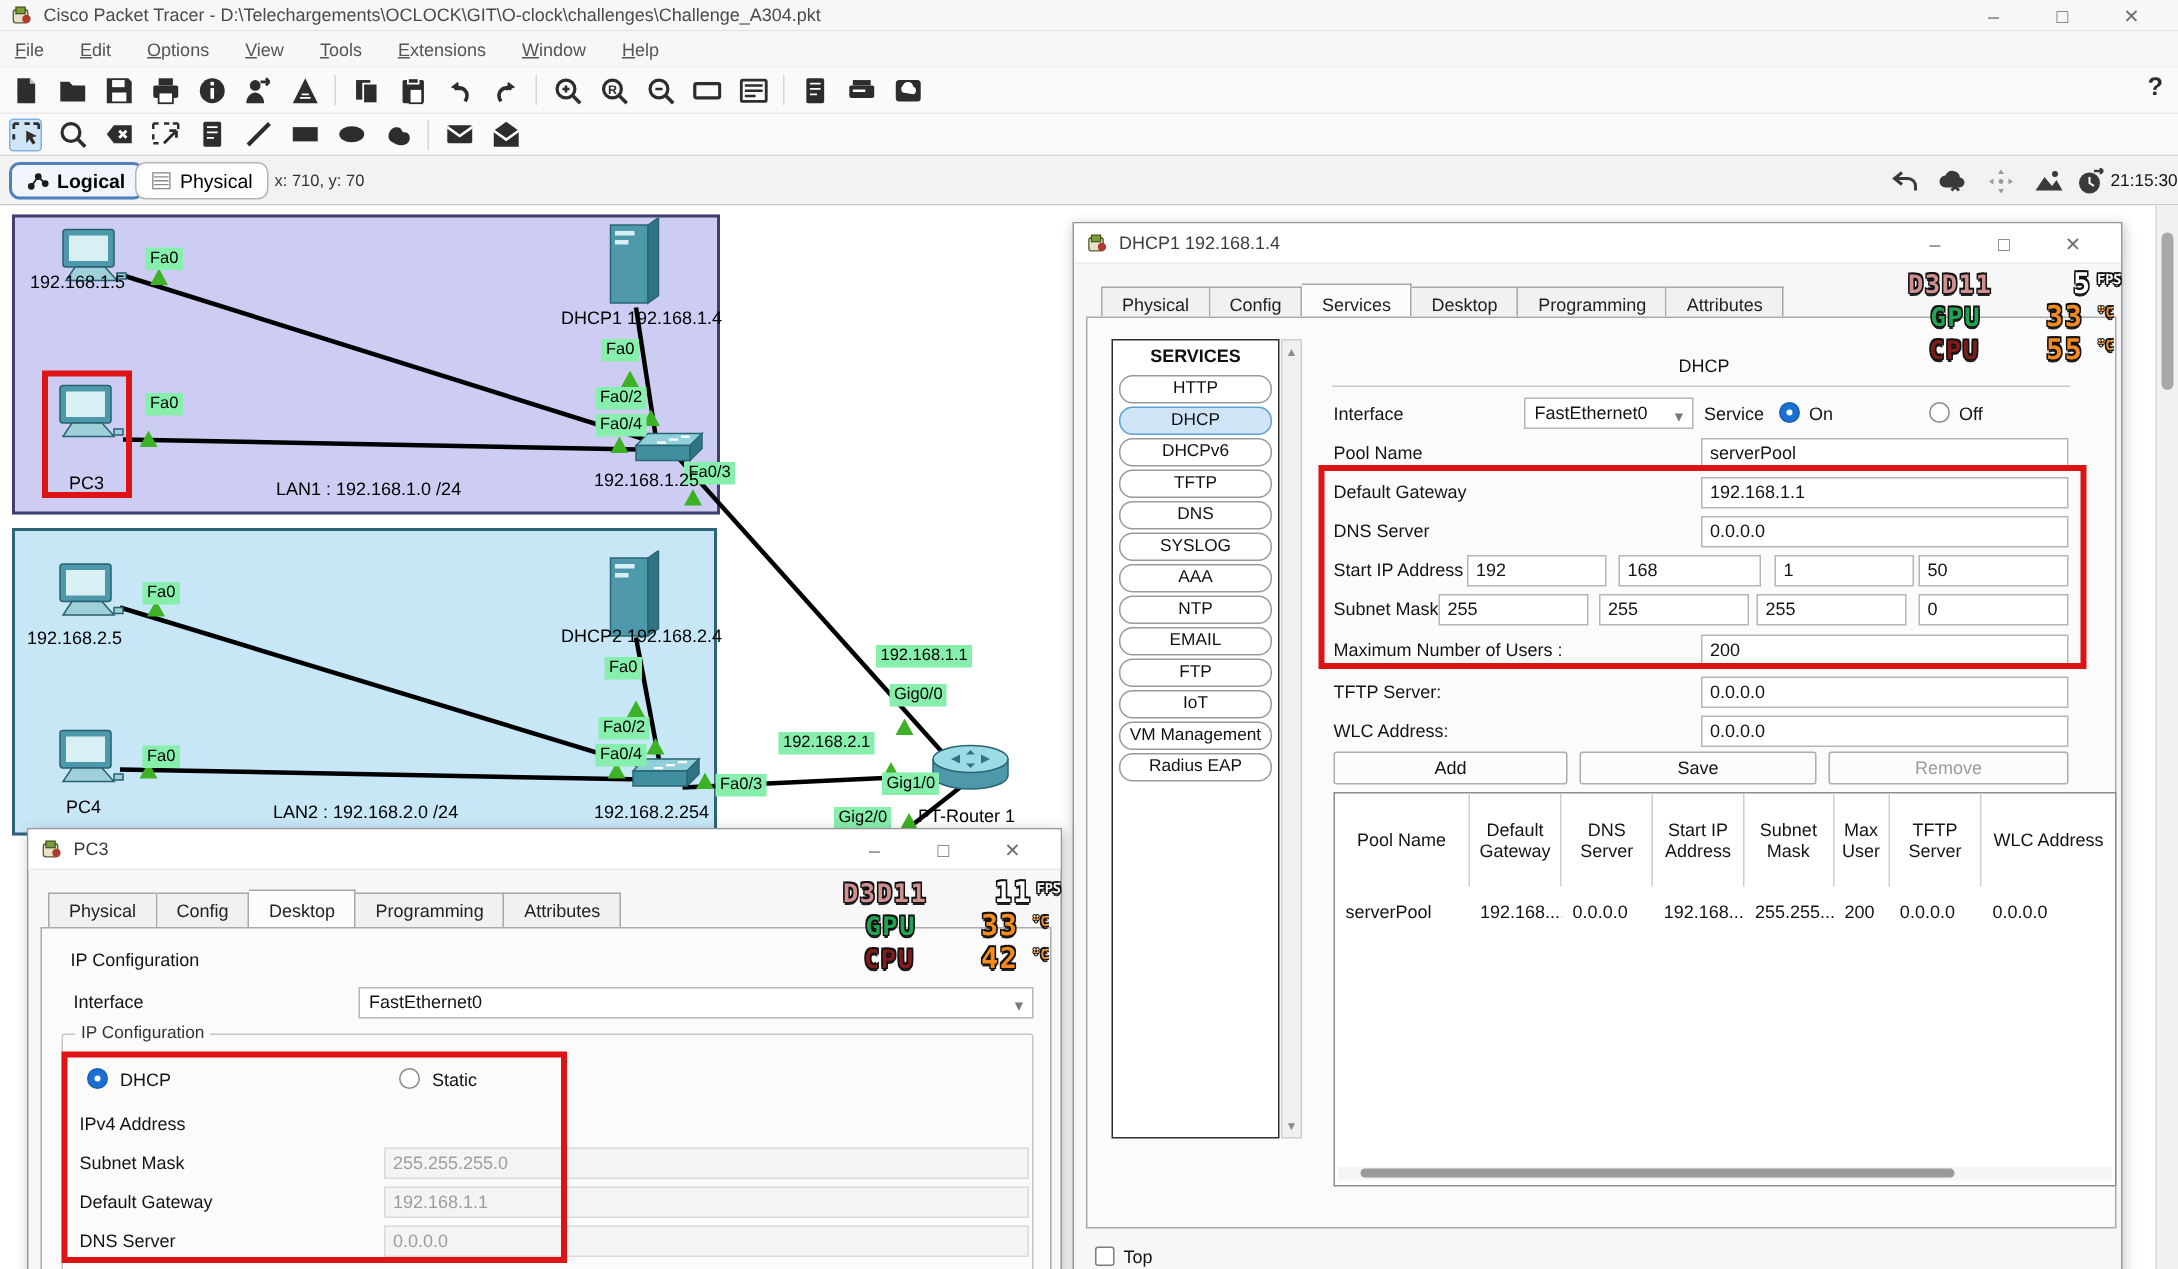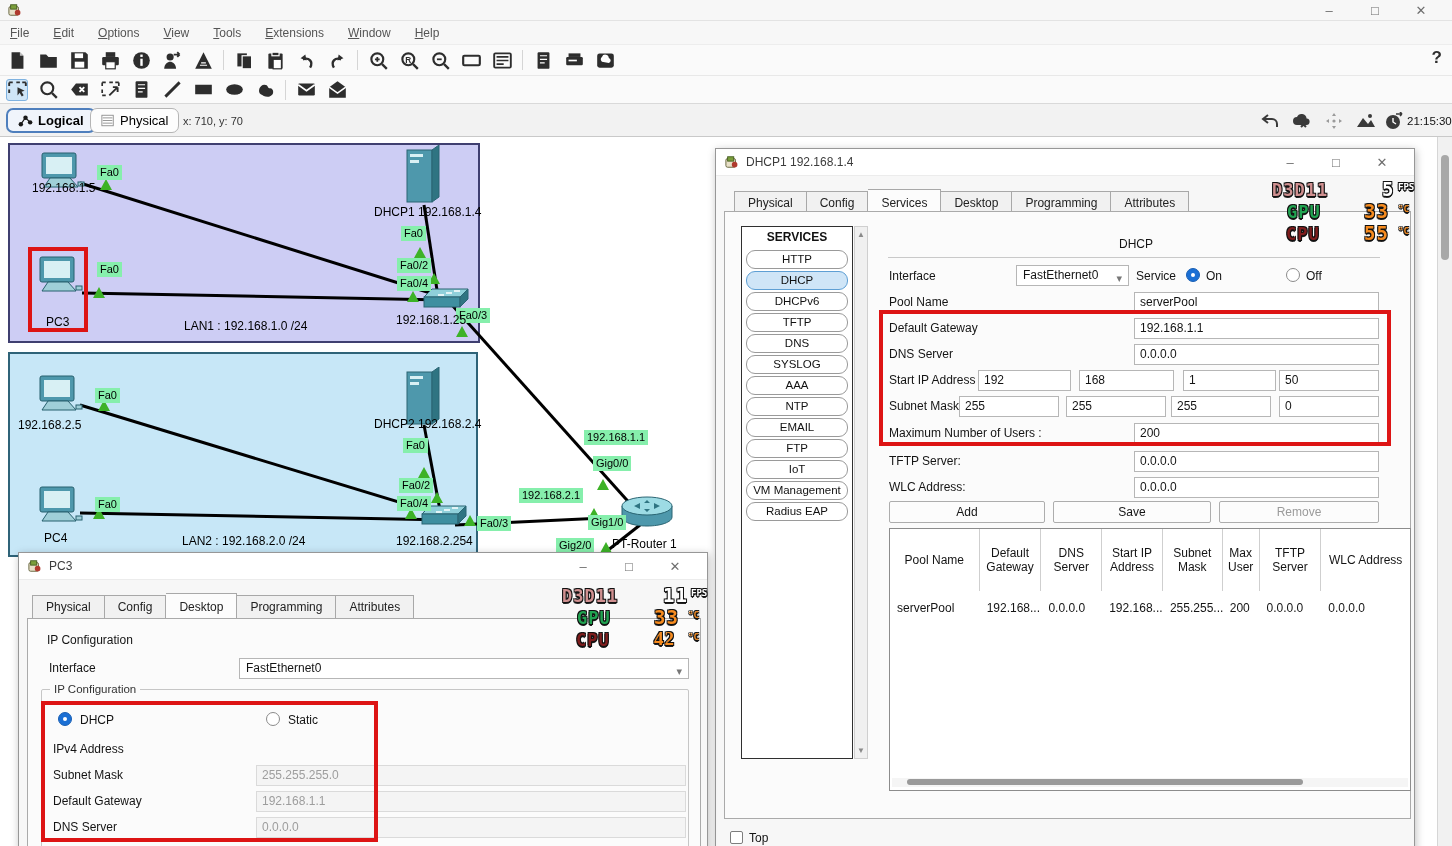--- a/index.html
+++ b/index.html
@@ -128,20 +128,21 @@
       </g>
     </defs>
   </svg>
 
   <div class="titlebar-main">
     <svg width="14" height="14" viewBox="0 0 16 16">
         <rect x="1" y="4" width="11" height="10" rx="2" fill="#e8e0c8" stroke="#5a5a30"></rect>
         <rect x="3" y="2" width="7" height="5" fill="#7a9e3b" stroke="#425a1e"></rect>
         <circle cx="11" cy="11" r="3.2" fill="#b03a2e"></circle>
       </svg>
+    <span class="t">Cisco Packet Tracer - D:\Telechargements\OCLOCK\GIT\O-clock\challenges\Challenge_A304.pkt</span>
     <div class="winctl">
       <div class="ctl">–</div>
       <div class="ctl">□</div>
       <div class="ctl">✕</div>
     </div>
   </div>
 
   <div class="menubar">
     <span><u>F</u>ile</span>
     <span><u>E</u>dit</span>
@@ -446,21 +447,21 @@
         <use href="#pc-icon"></use>
       </svg>
     <div class="redbox" style="left:28px;top:110px;width:60px;height:85px;"></div>
 
     <div class="plab" style="left:97px;top:28px;">Fa0</div>
     <div class="plab" style="left:97px;top:125px;">Fa0</div>
     <div class="plab" style="left:401px;top:89px;">Fa0</div>
     <div class="plab" style="left:397px;top:121px;">Fa0/2</div>
     <div class="plab" style="left:397px;top:139px;">Fa0/4</div>
     <div class="plab" style="left:456px;top:171px;">Fa0/3</div>
-    <div class="nlab" style="left:20px;top:44px;margin-left:12px;">192.168.1.5</div>
+    <div class="nlab" style="left:20px;top:44px;">192.168.1.5</div>
     <div class="nlab" style="left:46px;top:178px;">PC3</div>
     <div class="nlab" style="left:374px;top:68px;">DHCP1 192.168.1.4</div>
     <div class="nlab" style="left:396px;top:176px;">192.168.1.25</div>
     <div class="nlab" style="left:184px;top:182px;">LAN1 : 192.168.1.0 /24</div>
 
     <svg class="node" style="left:36px;top:237px;" width="48" height="42">
         <use href="#pc-icon"></use>
       </svg>
     <svg class="node" style="left:405px;top:230px;" width="36" height="60">
         <use href="#server-icon"></use>
@@ -656,21 +657,21 @@
       <div class="tab">Attributes</div>
     </div>
 
     <span class="osd o-api" style="left:543px;top:33px;">D3D11</span>
     <span class="osd o-wnum" style="left:644px;top:31px;">11</span>
     <span class="osd o-unit" style="left:672px;top:35px;">FPS</span>
     <span class="osd o-gpu" style="left:558px;top:55px;">GPU</span>
     <span class="osd o-num" style="left:635px;top:53px;">33</span>
     <span class="osd o-unit deg" style="left:669px;top:57px;">°C</span>
     <span class="osd o-cpu" style="left:557px;top:77px;">CPU</span>
-    <span class="osd o-num" style="left:635px;top:75px;font-family:Liberation Serif, serif;">42</span>
+    <span class="osd o-num" style="left:635px;top:75px;">42</span>
     <span class="osd o-unit deg" style="left:669px;top:79px;">°C</span>
 
     <div class="frame" style="left:8px;top:65px;width:674px;height:240px;"></div>
 
     <div class="lbl" style="left:28px;top:80px;">IP Configuration</div>
 
     <div class="lbl" style="left:30px;top:108px;">Interface</div>
     <div class="drop" style="left:220px;top:105px;width:450px;"><span>FastEthernet0</span><span class="chev">▾</span></div>
 
     <fieldset class="grp" style="left:22px;top:130px;width:648px;height:168px;">

